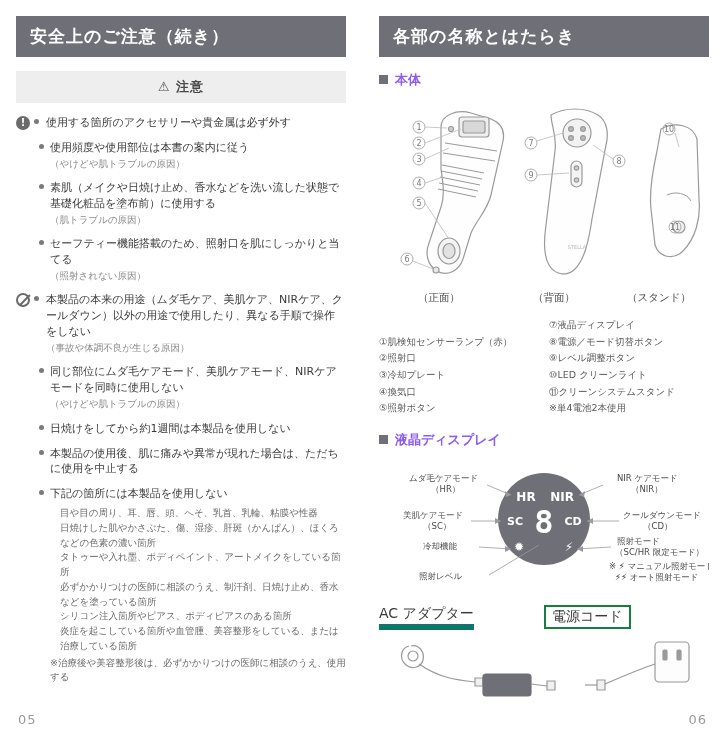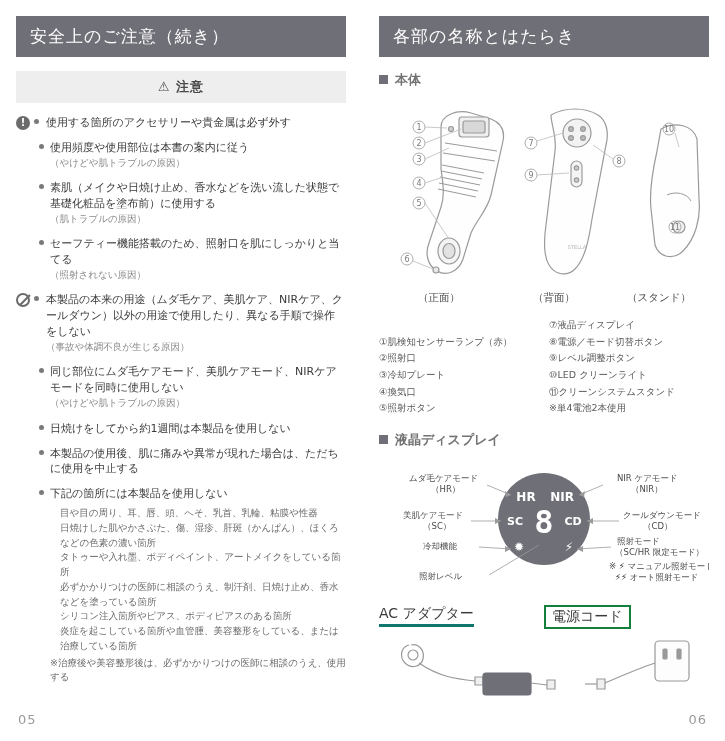--- a/index.html
+++ b/index.html
@@ -21,21 +21,21 @@
     height: 741px;
     padding: 16px 16px 0 16px;
   }
   .page-left { left: 0; }
   .page-right { left: 363px; }
 
   .section-title {
     background: #6f6f77;
     color: #ffffff;
     font-size: 17px;
-    font-weight: normal;
+    font-weight: bold;
     letter-spacing: 1px;
     padding: 9px 14px;
     margin: 0 0 14px 0;
   }
 
   .notice-bar {
     background: #eeeeee;
     text-align: center;
     font-size: 13px;
     font-weight: bold;
@@ -88,33 +88,32 @@
     background: #6b6b6b;
     transform: rotate(-45deg);
     transform-origin: center;
   }
 
   .sub-note {
     font-size: 9.5px;
     color: #8a8a8a;
     line-height: 1.5;
     margin-top: 1px;
-    font-family: Liberation Mono, monospace;
   }
   .plain {
     font-size: 9.5px;
     color: #6a6a6a;
     line-height: 1.55;
     margin-left: 10px;
   }
 
   .sub-head {
     font-size: 13px;
     font-weight: bold;
-    color: #737373;
+    color: #8b5cf6;
     margin: 2px 0 10px 0;
   }
   .sub-head .sq {
     display: inline-block;
     width: 9px; height: 9px;
     background: #6f6f77;
     margin-right: 7px;
   }
 
   .figure-area { position: relative; }
@@ -151,21 +150,21 @@
   .lcd-wrap { position: relative; margin-top: 4px; }
 
   .ac-head {
     font-size: 14px;
     color: #3a3a3a;
     margin-top: 6px;
   }
   .ac-heads { display: flex; }
   .ac-heads > div { flex: 1; }
   .underline-box {
-    border-bottom: 3px solid #0f766e;
+    border-bottom: 6px solid #0f766e;
     display: inline-block;
     padding-bottom: 1px;
   }
   .cord-box {
     border: 2px solid #15803d;
     display: inline-block;
     padding: 1px 6px;
   }
   svg { display: block; }
 </style>

